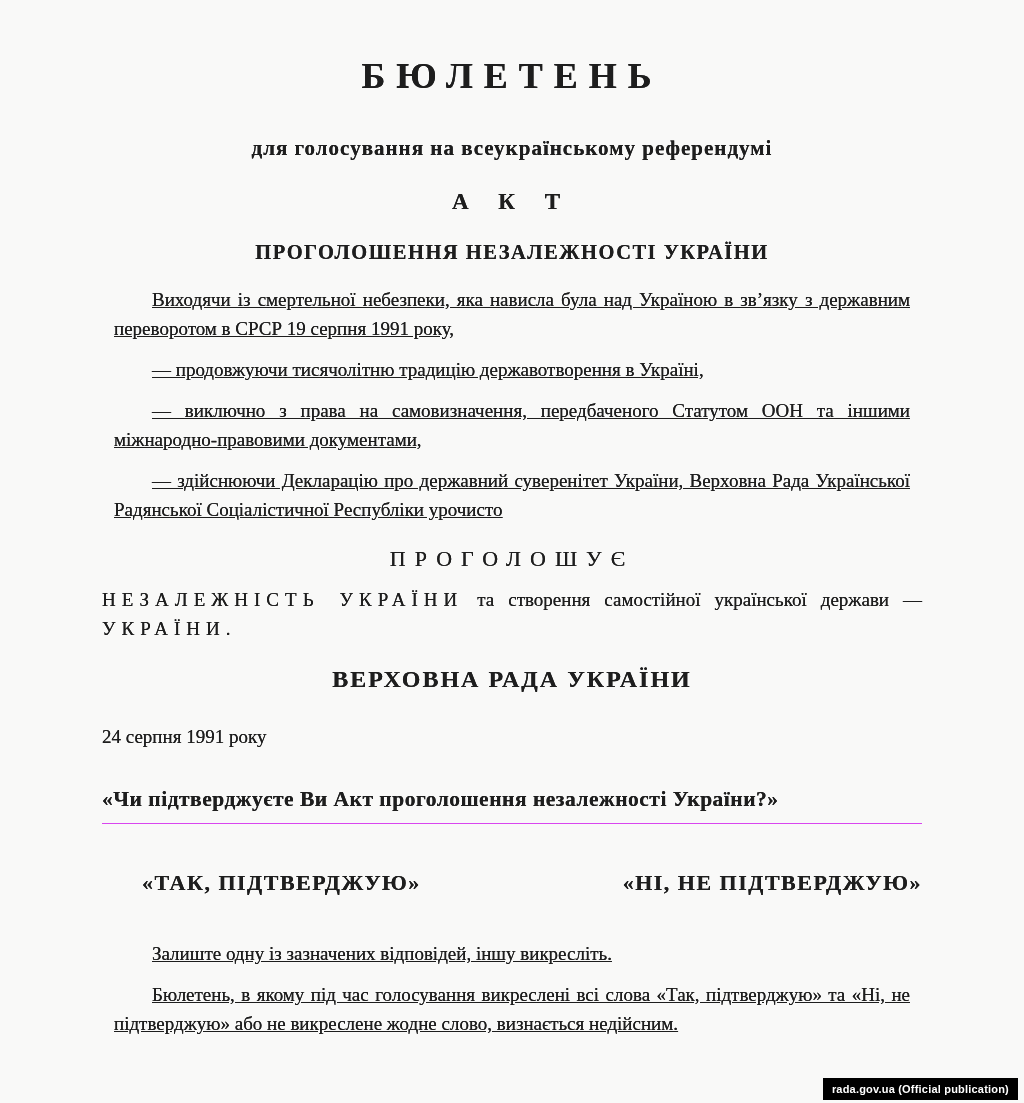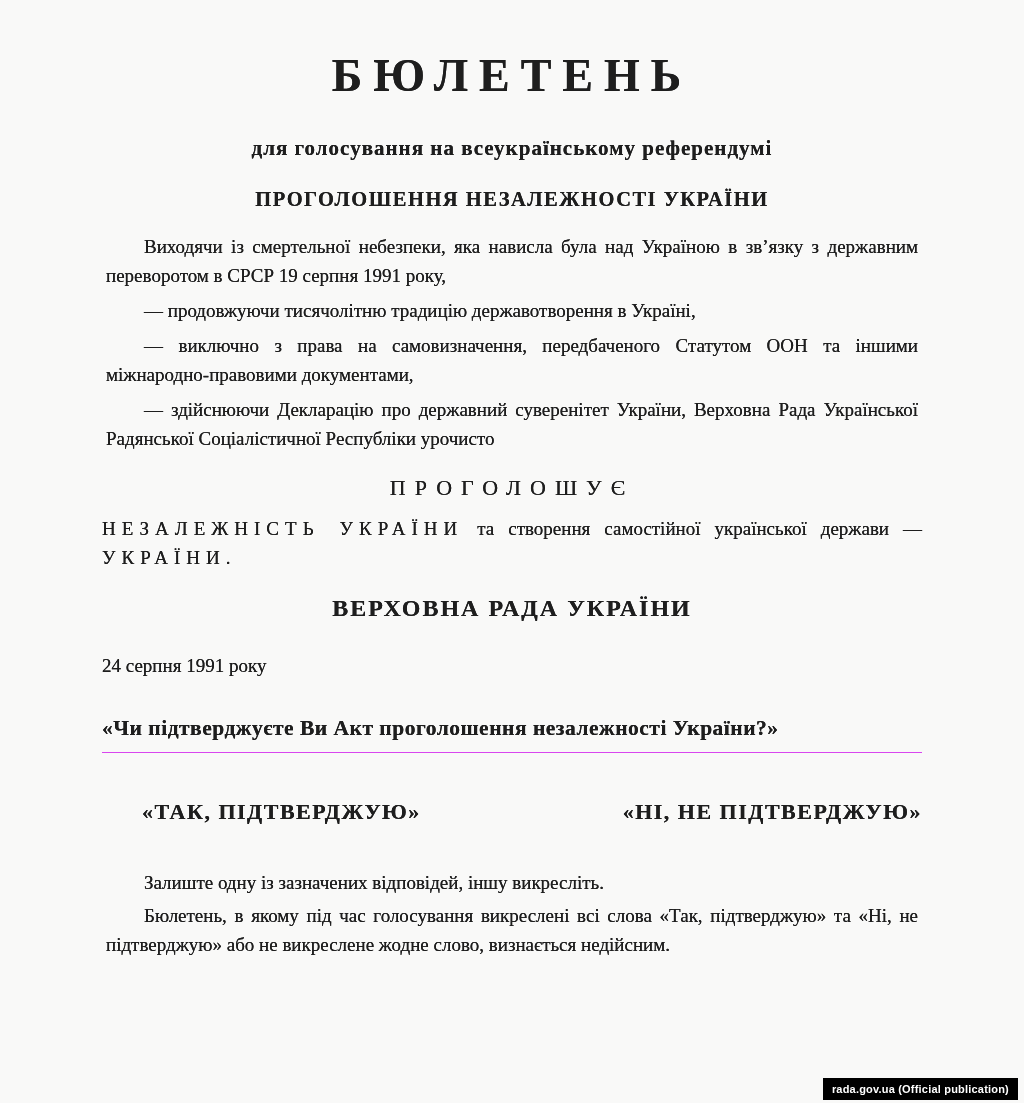--- a/index.html
+++ b/index.html
@@ -13,21 +13,21 @@
     font-size: 19px;
     line-height: 29px;
     overflow: hidden;
     text-shadow: 0 0 0.35px currentColor;
   }
   .inner { padding: 50px 102px 0 102px; }
 
   .title {
     margin: 0;
     text-align: center;
-    font-size: 46px;
+    font-size: 36px;
     line-height: 52px;
     font-weight: 700;
     letter-spacing: 11px;
   }
   .subtitle {
     margin: 32px 0 0 0;
     text-align: center;
     font-size: 21px;
     font-weight: 700;
     letter-spacing: 1px;
@@ -41,23 +41,24 @@
   }
   .act-subtitle {
     margin: 22px 0 0 0;
     text-align: center;
     font-size: 20.5px;
     font-weight: 700;
     letter-spacing: 1.5px;
   }
 
   .para {
-    margin: 4px;
+    margin: 12px;
     text-align: justify;
     text-indent: 38px;
+    text-decoration: underline;
   }
   .preamble { margin-top: 18px; }
   .clause   { margin-top: 6px; }
 
   .proclaims {
     margin: 20px 0 0 0;
     text-align: center;
     font-size: 22px;
     font-weight: 400;
     letter-spacing: 9px;
@@ -118,20 +119,21 @@
   }
 </style>
 </head>
 <body>
 
 <div class="page">
   <div class="inner">
 
     <h1 class="title">БЮЛЕТЕНЬ</h1>
     <p class="subtitle">для голосування на всеукраїнському референдумі</p>
+    <h2 class="act-title">А К Т</h2>
     <h3 class="act-subtitle">ПРОГОЛОШЕННЯ НЕЗАЛЕЖНОСТІ УКРАЇНИ</h3>
 
     <p class="para preamble">Виходячи із смертельної небезпеки, яка нависла була над Україною в зв’язку з державним переворотом в СРСР 19 серпня 1991 року,</p>
     <p class="para clause">— продовжуючи тисячолітню традицію державотворення в Україні,</p>
     <p class="para clause">— виключно з права на самовизначення, передбаченого Статутом ООН та іншими міжнародно-правовими документами,</p>
     <p class="para clause">— здійснюючи Декларацію про державний суверенітет України, Верховна Рада Української Радянської Соціалістичної Республіки урочисто</p>
 
     <h4 class="proclaims">ПРОГОЛОШУЄ</h4>
 
     <p class="declaration"><span class="spaced-caps">НЕЗАЛЕЖНІСТЬ УКРАЇНИ</span>

